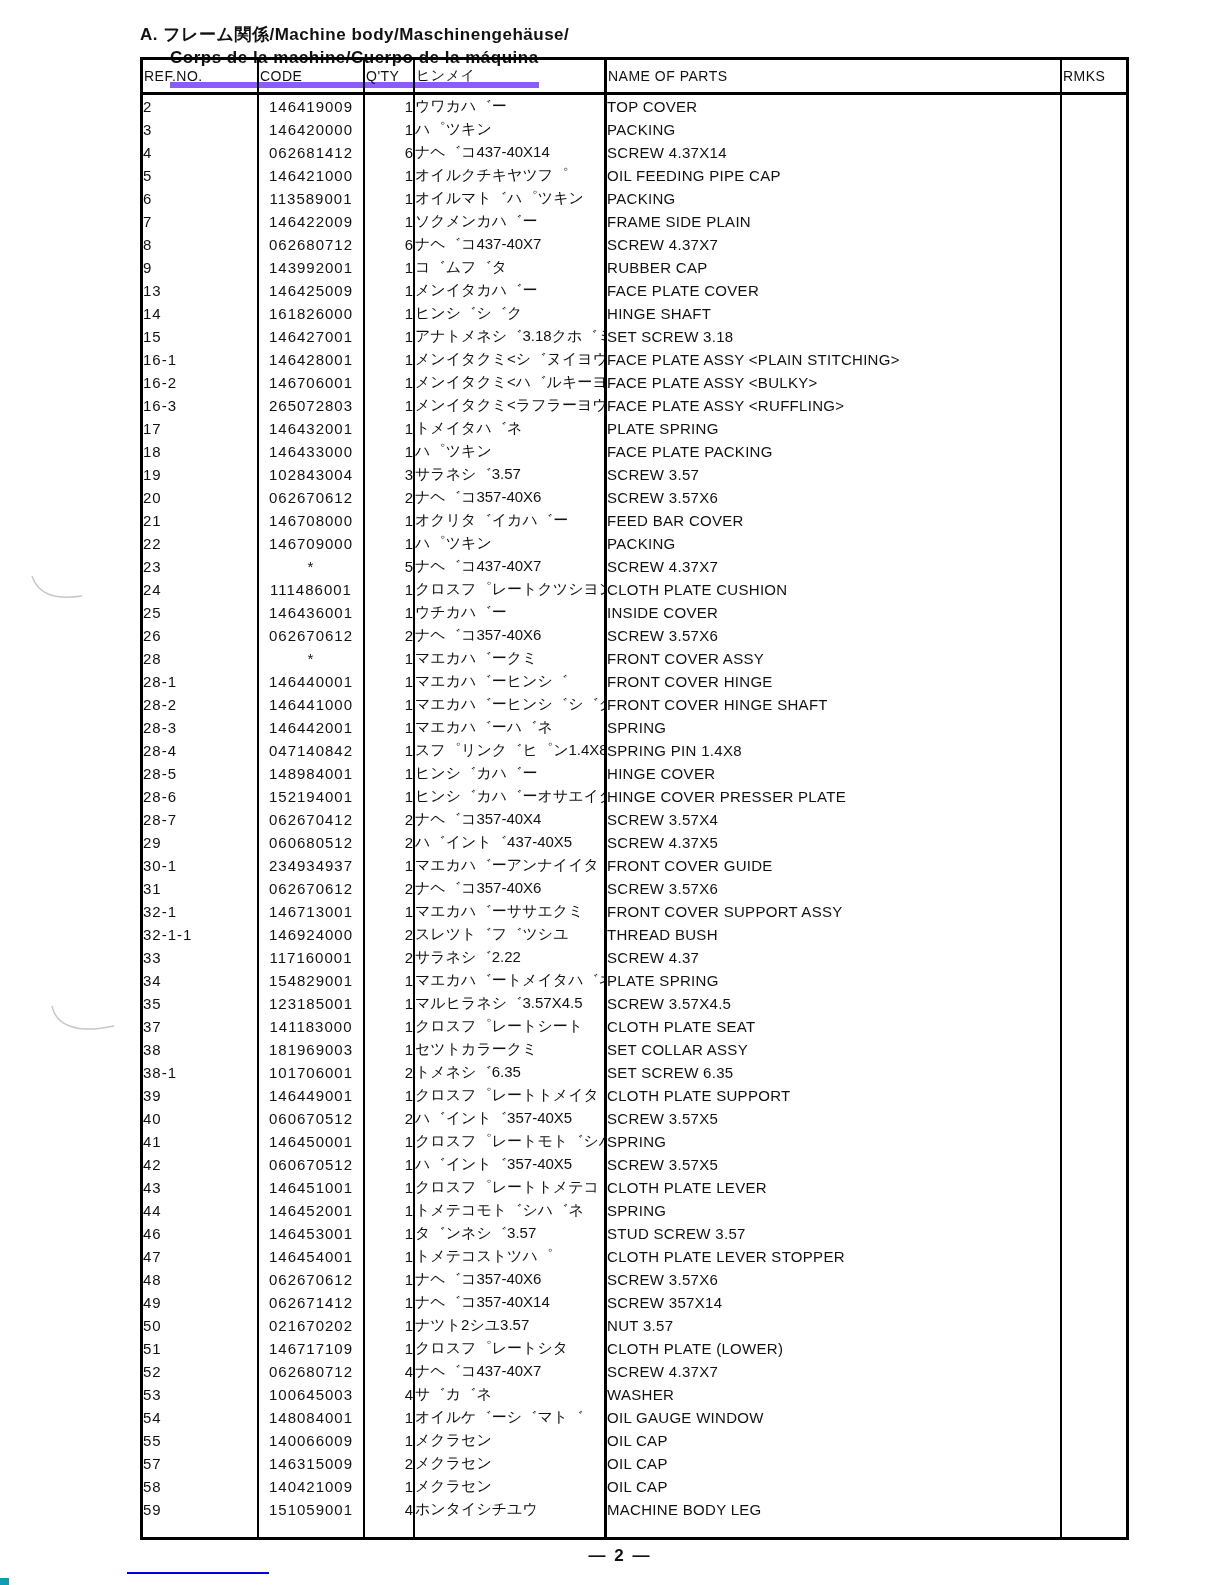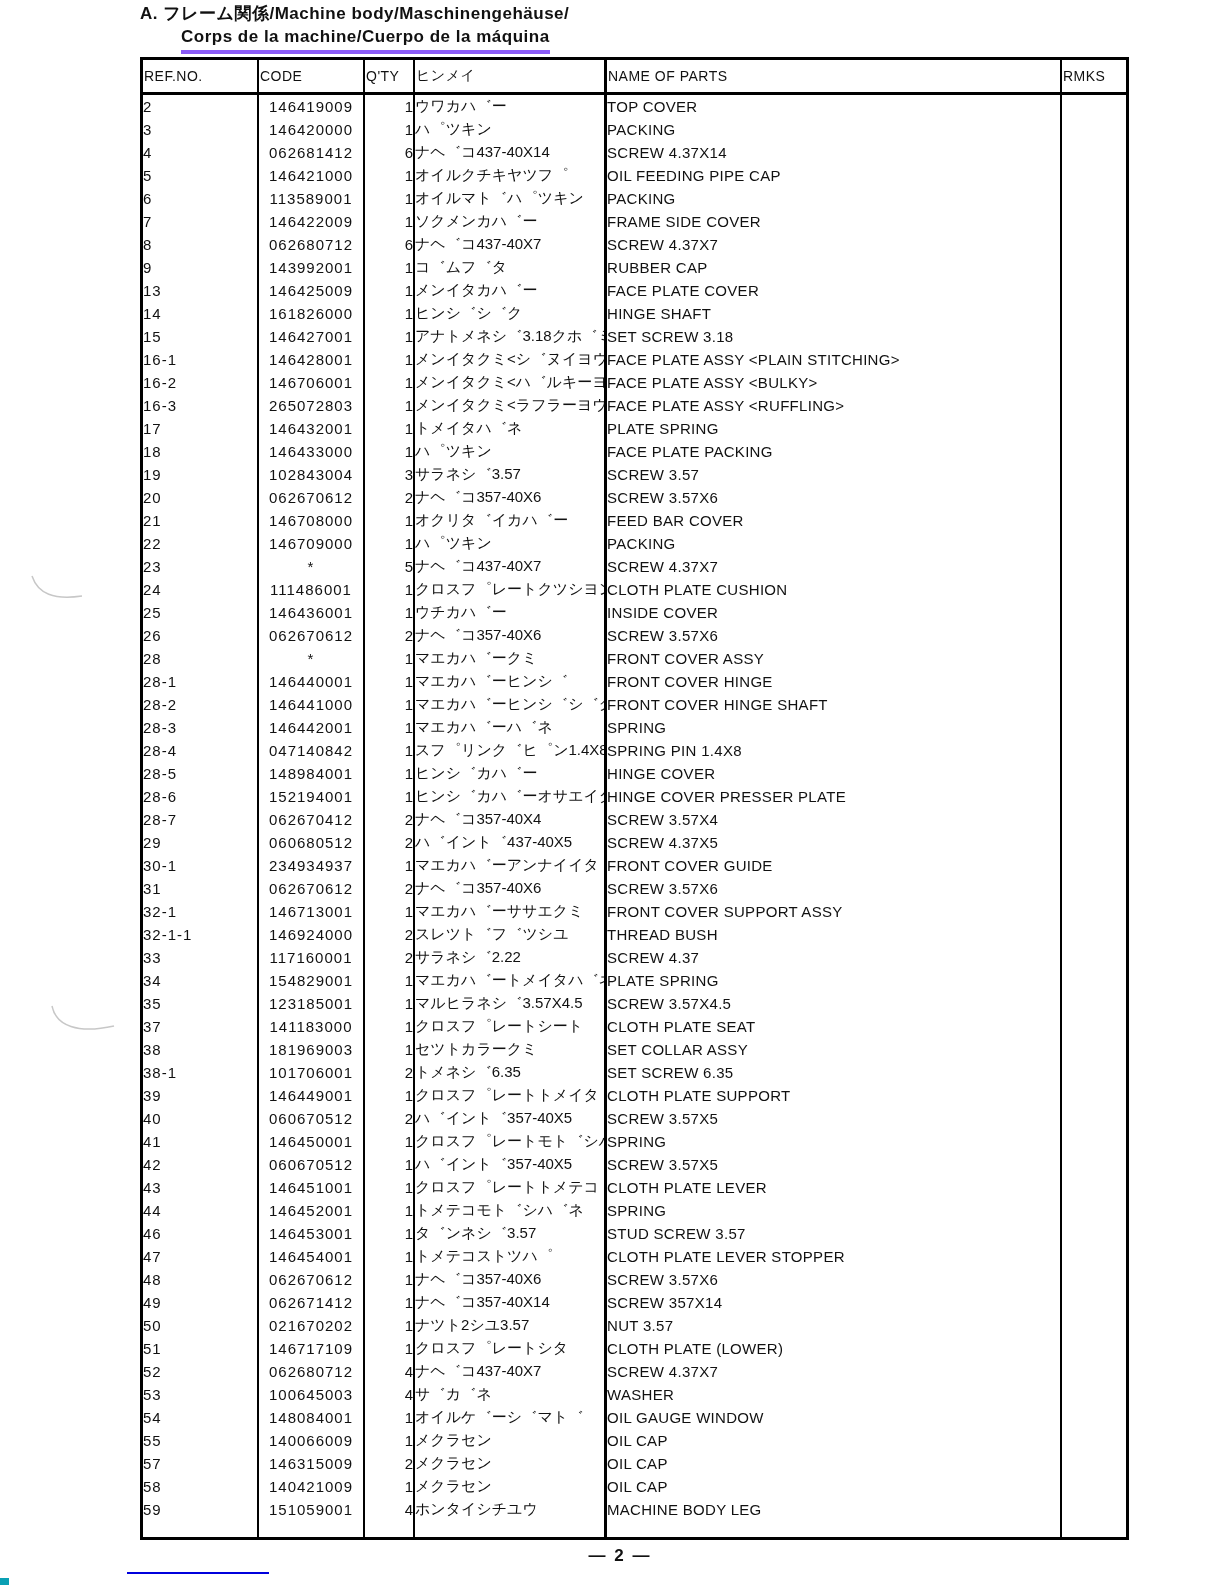--- a/index.html
+++ b/index.html
@@ -8,32 +8,32 @@
     width: 1225px;
     height: 1585px;
     background: #ffffff;
     font-family: "Liberation Sans", sans-serif;
     color: #111;
     overflow: hidden;
   }
   .title-block {
     position: absolute;
     left: 140px;
-    top: 3px;
+    top: 24px;
     font-size: 17px;
     font-weight: bold;
     letter-spacing: 0.5px;
     line-height: 1.35;
     white-space: nowrap;
   }
   .title-line2 {
     display: inline-block;
-    margin-left: 41px;
-    border-bottom: 4px solid #8b5cf6;
-    padding-bottom: 1px;
+    margin-left: 30px;
+    border-bottom: 6px solid #8b5cf6;
+    padding-bottom: 12px;
   }
   table.parts {
     position: absolute;
     left: 140px;
     top: 57px;
     width: 960px;
     height: 1483px;
     border-collapse: collapse;
     table-layout: fixed;
     border: 3px solid #000;
@@ -157,21 +157,21 @@
           <td class="col-qty">1</td>
           <td class="col-hinmei">オイルマト゛ハ゜ツキン</td>
           <td class="col-name">PACKING</td>
           <td class="col-rmks"></td>
         </tr>
         <tr>
           <td class="col-ref">7</td>
           <td class="col-code">146422009</td>
           <td class="col-qty">1</td>
           <td class="col-hinmei">ソクメンカハ゛ー</td>
-          <td class="col-name">FRAME SIDE COVER</td>
+          <td class="col-name">FRAME SIDE PLAIN</td>
           <td class="col-rmks"></td>
         </tr>
         <tr>
           <td class="col-ref">8</td>
           <td class="col-code">062680712</td>
           <td class="col-qty">6</td>
           <td class="col-hinmei">ナヘ゛コ437-40X7</td>
           <td class="col-name">SCREW 4.37X7</td>
           <td class="col-rmks"></td>
         </tr>

